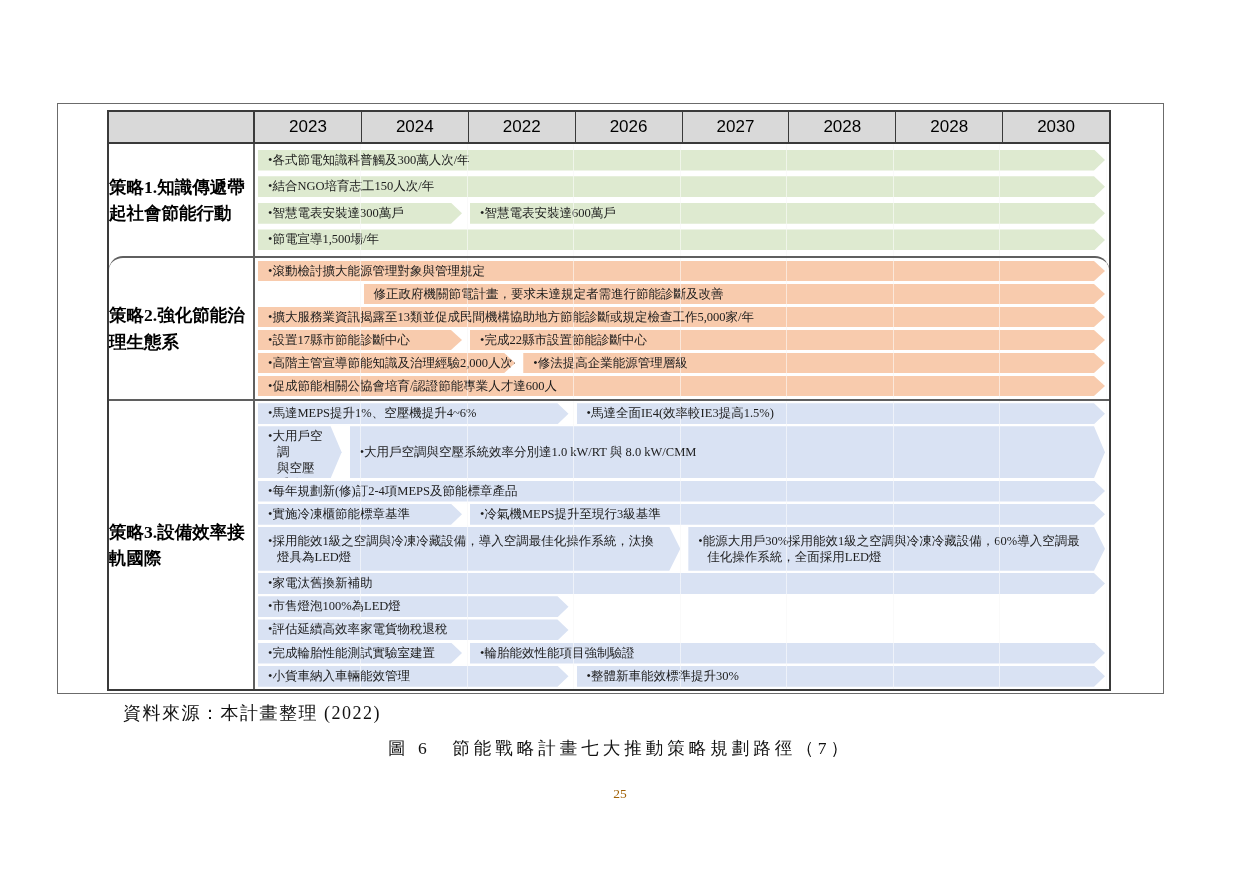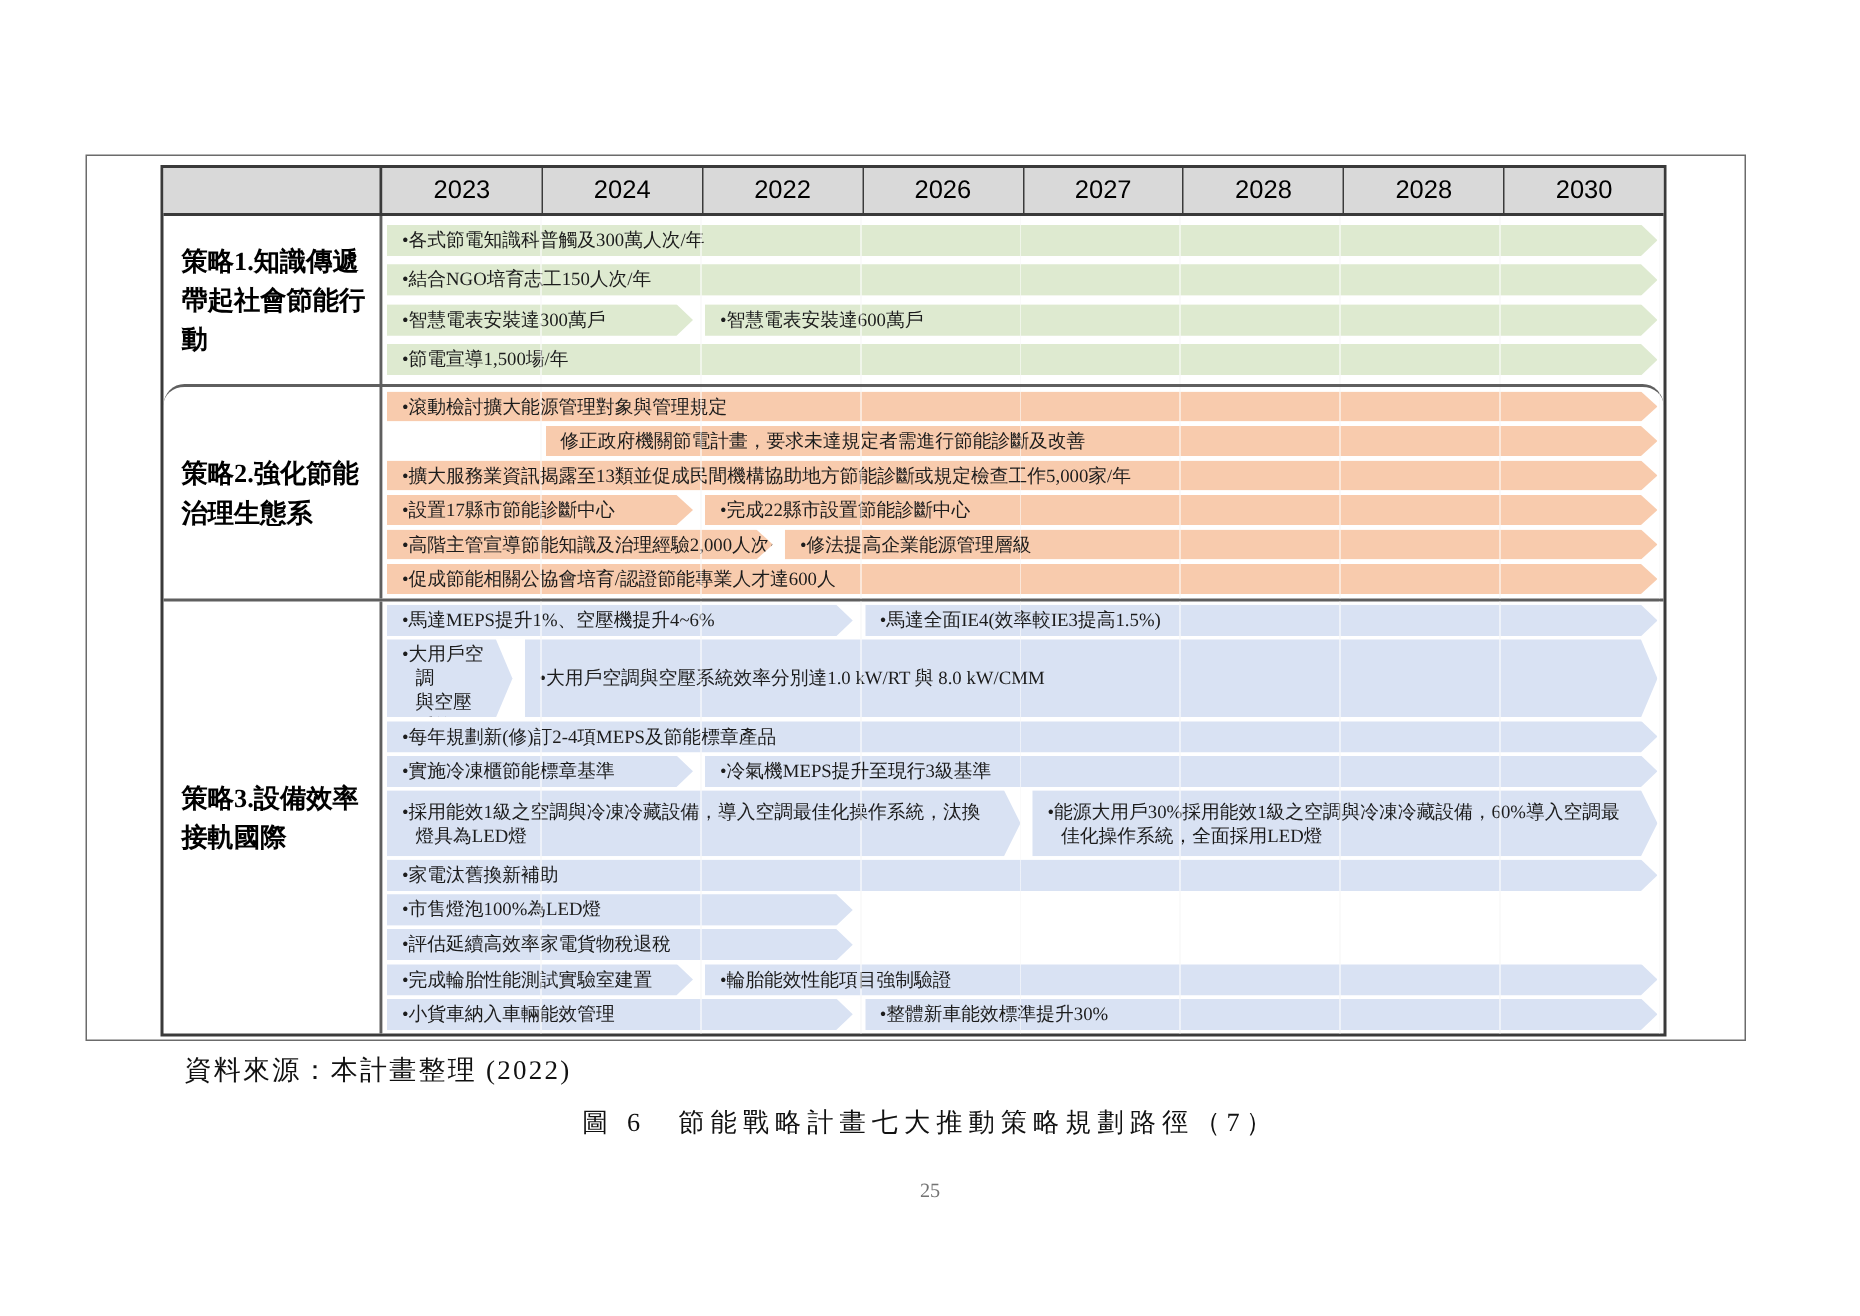--- a/index.html
+++ b/index.html
@@ -15,35 +15,35 @@
   .th-years{flex:1;display:flex;}
   .th-year{flex:1;display:flex;align-items:center;justify-content:center;background:var(--hbg);
            border-left:1px solid #3a3a3a;box-sizing:border-box;
            font-family:"Liberation Sans","DejaVu Sans",sans-serif;font-weight:normal;font-size:17px;color:#000;}
   .th-year:first-child{border-left:none;}
   
   .tbody{flex:1;display:flex;flex-direction:column;}
   .section{display:flex;box-sizing:border-box;}
   .section + .section{border-top:2px solid #5f5f5f;}
   .slabel{width:146px;flex:0 0 146px;border-right:2px solid #5f5f5f;box-sizing:border-box;
-          display:flex;align-items:center;padding:0 6px 0 12px;
+          display:flex;align-items:center;padding:0 6px 0 0;
           font-weight:bold;font-size:17.5px;line-height:1.5;color:#000;}
   .chart{flex:1;position:relative;display:flex;flex-direction:column;justify-content:space-evenly;
          background:repeating-linear-gradient(to right,transparent 0,transparent 105.3px,rgba(0,0,0,0.045) 105.3px,rgba(0,0,0,0.045) 106.5px);}
   .crow{position:relative;width:100%;}
   .bar{position:absolute;top:0;bottom:0;box-sizing:border-box;z-index:1;
        clip-path:polygon(0 0,calc(100% - 11px) 0,100% 50%,calc(100% - 11px) 100%,0 100%);
        background:var(--bar);color:#1c1c1c;font-size:12.5px;
        padding-left:19px;padding-right:16px;text-indent:-9px;white-space:pre-line;overflow:hidden;}
   .grid{position:absolute;inset:0;z-index:3;pointer-events:none;
         background:repeating-linear-gradient(to right,transparent 0,transparent 105.3px,rgba(255,255,255,0.55) 105.3px,rgba(255,255,255,0.55) 106.5px);}
   
   .source{position:absolute;left:123px;top:701px;font-size:18px;letter-spacing:1.5px;color:#111;}
   .caption{position:absolute;left:0;right:0;top:736px;text-align:center;font-size:17.5px;letter-spacing:4px;color:#111;}
-  .pagenum{position:absolute;left:0;right:0;top:786px;text-align:center;font-size:13.5px;color:#737373;}
+  .pagenum{position:absolute;left:0;right:0;top:786px;text-align:center;font-size:13.5px;color:#a16207;}
 </style>
 </head>
 <body>
 
 <div class="page">
   <div class="frame">
     <div class="rtable">
       <div class="thead">
         <div class="th-label"></div>
         <div class="th-years" id="yearCells">

